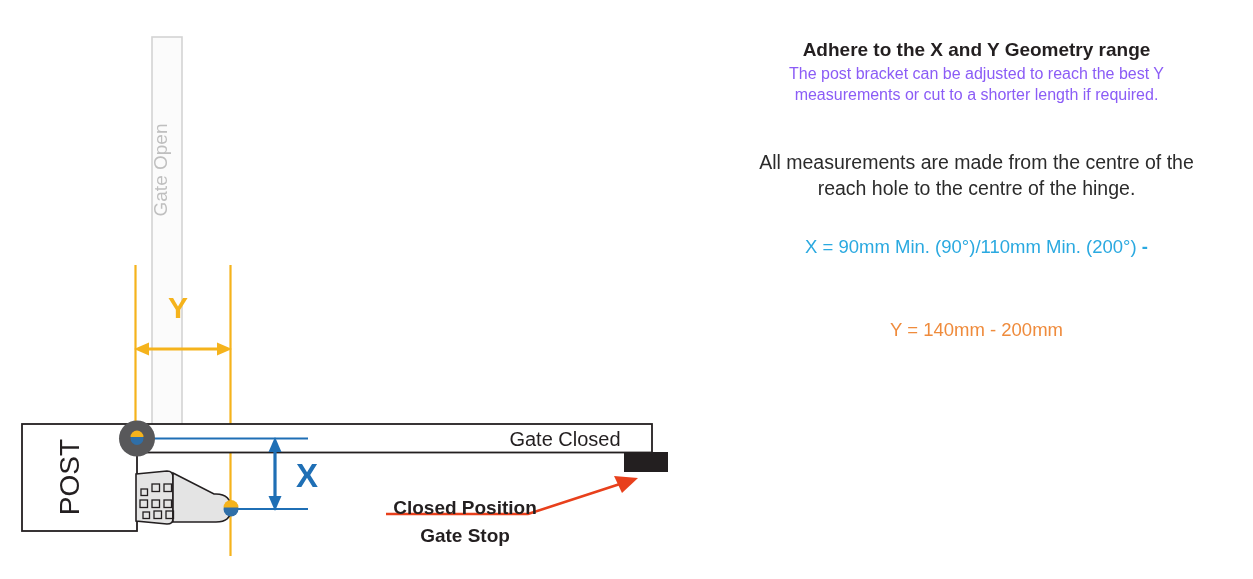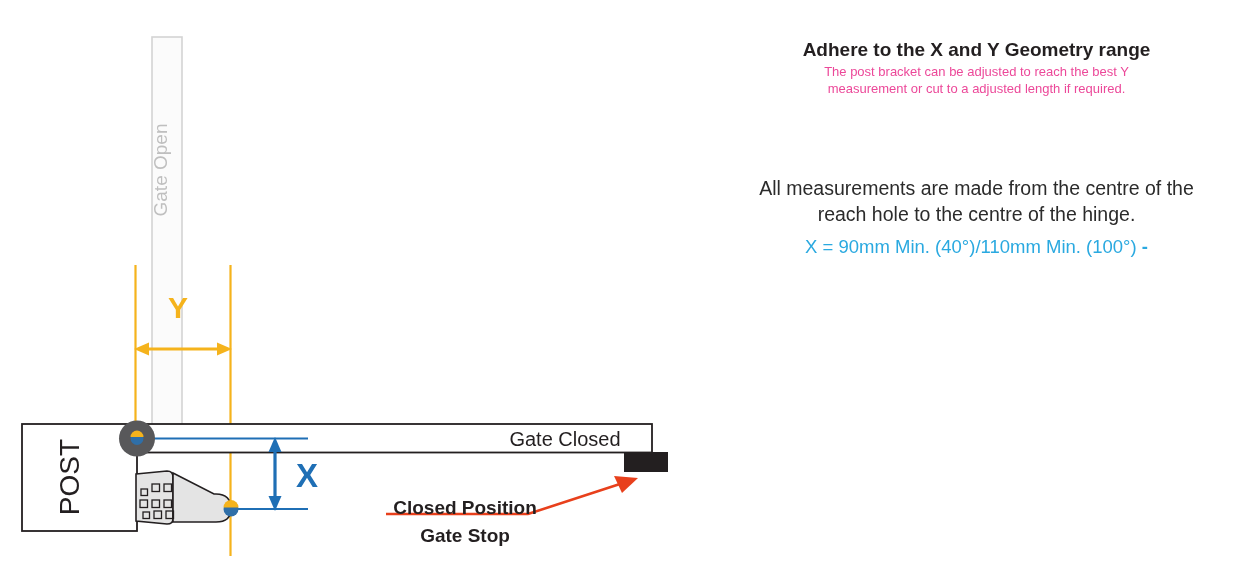--- a/index.html
+++ b/index.html
@@ -37,28 +37,27 @@
     line-height: 1.32;
   }
   #notes-heading {
     top: 26px;
     font-size: 19px;
     font-weight: bold;
     color: #231f20;
   }
   #notes-para-1 {
     top: 52px;
-    font-size: 13px;
-    color: #ec4899;
+    font-size: 16px;
+    color: #8b5cf6;
   }
   #notes-para-2 {
     top: 139px;
     font-size: 19.5px;
     color: #2b2b2b;
-    margin-top: 26px;
   }
   #notes-x-spec {
     top: 224px;
     font-size: 18.5px;
     color: #2aa9e0;
   }
   #notes-x-spec .dash {
     font-weight: bold;
   }
   #notes-y-spec {
@@ -153,26 +152,27 @@
 
   </svg>
 </div>
 
 <div id="notes-panel">
 
   <div class="note-block" id="notes-heading">Adhere to the X and Y Geometry range</div>
 
   <div class="note-block" id="notes-para-1">
     <div>The post bracket can be adjusted to reach the best Y</div>
-    <div>measurement or cut to a adjusted length if required.</div>
+    <div>measurements or cut to a shorter length if required.</div>
   </div>
 
   <div class="note-block" id="notes-para-2">
     <div>All measurements are made from the centre of the</div>
     <div>reach hole to the centre of the hinge.</div>
   </div>
 
   <div class="note-block" id="notes-x-spec">
-    <div><span>X = 90mm Min. (40°)/110mm Min. (100°) </span><span class="dash">-</span></div>
+    <div><span>X = 90mm Min. (90°)/110mm Min. (200°) </span><span class="dash">-</span></div>
   </div>
 
+  <div class="note-block" id="notes-y-spec">Y = 140mm - 200mm</div>
 
 </div>
 
 </body></html>

